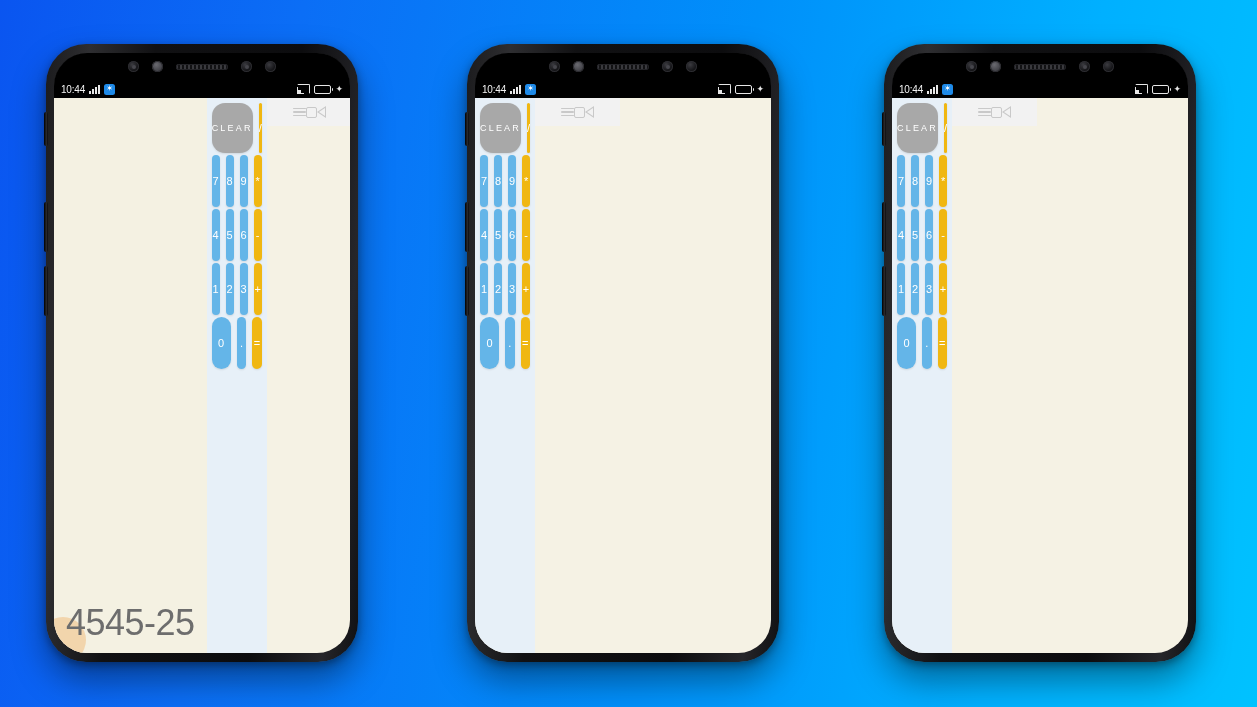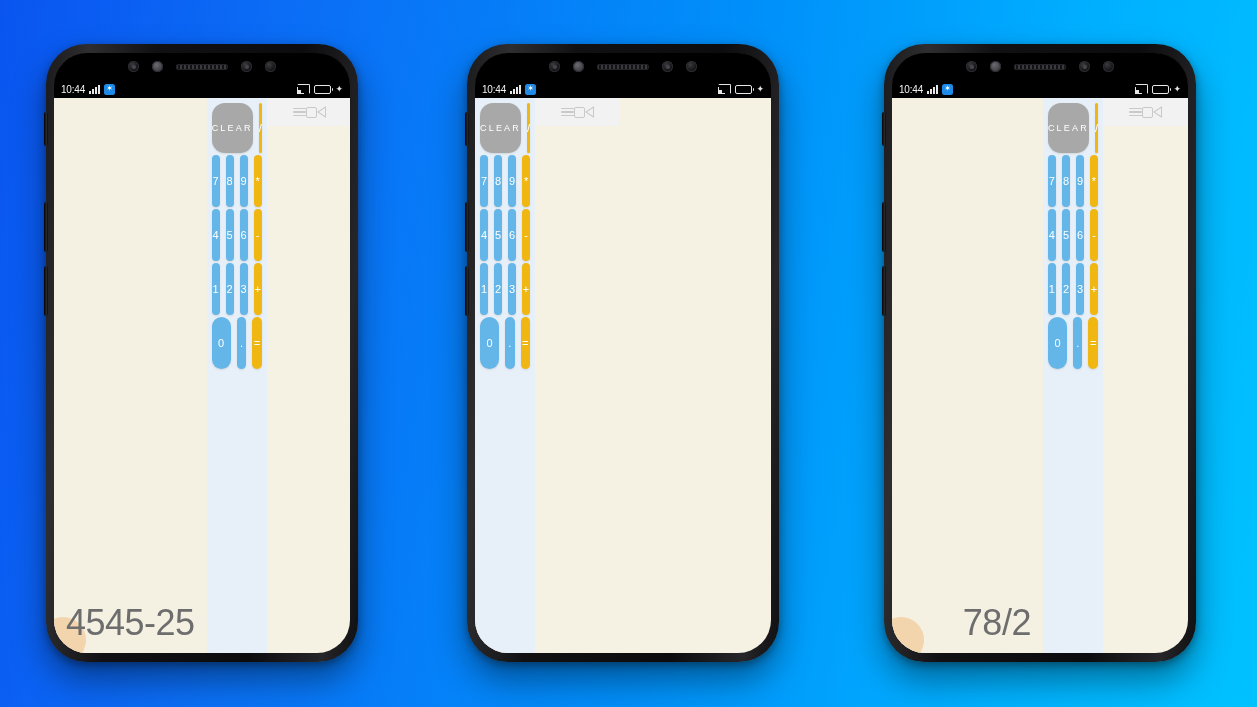--- a/index.html
+++ b/index.html
@@ -453,24 +453,20 @@
           <span class="cast-icon">
               <span class="frame"></span>
               <span class="waves"></span>
             </span>
           <span class="battery"><span class="fill" style="width:55%"></span></span>
           <span class="bolt">✦</span>
         </div>
       </div>
 
       <div class="screen">
-        <div class="display">
-          <div class="display-blob"></div>
-          <div class="expression">78/2</div>
-        </div>
 
         <div class="keypad">
           <div class="key-row row-clear">
             <button class="key clear">CLEAR</button>
             <button class="key op">/</button>
           </div>
           <div class="key-row">
             <button class="key num">7</button>
             <button class="key num">8</button>
             <button class="key num">9</button>

